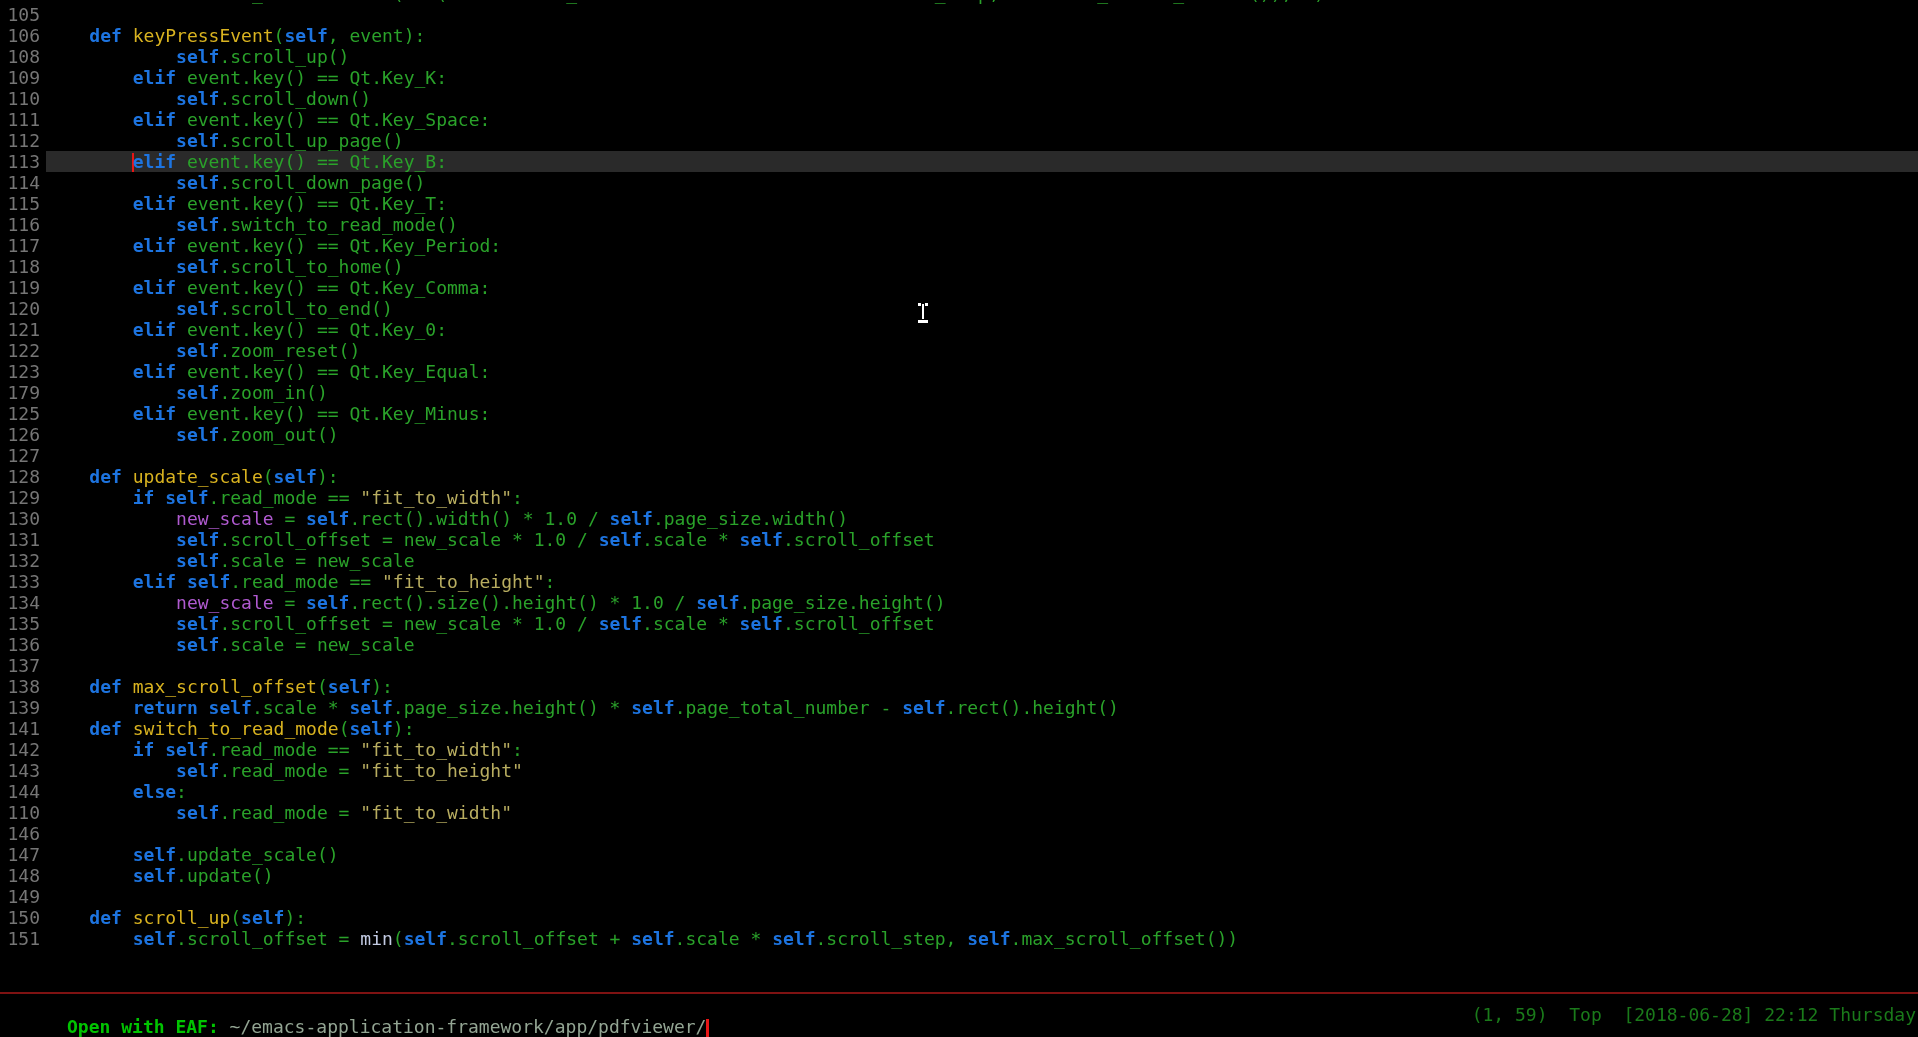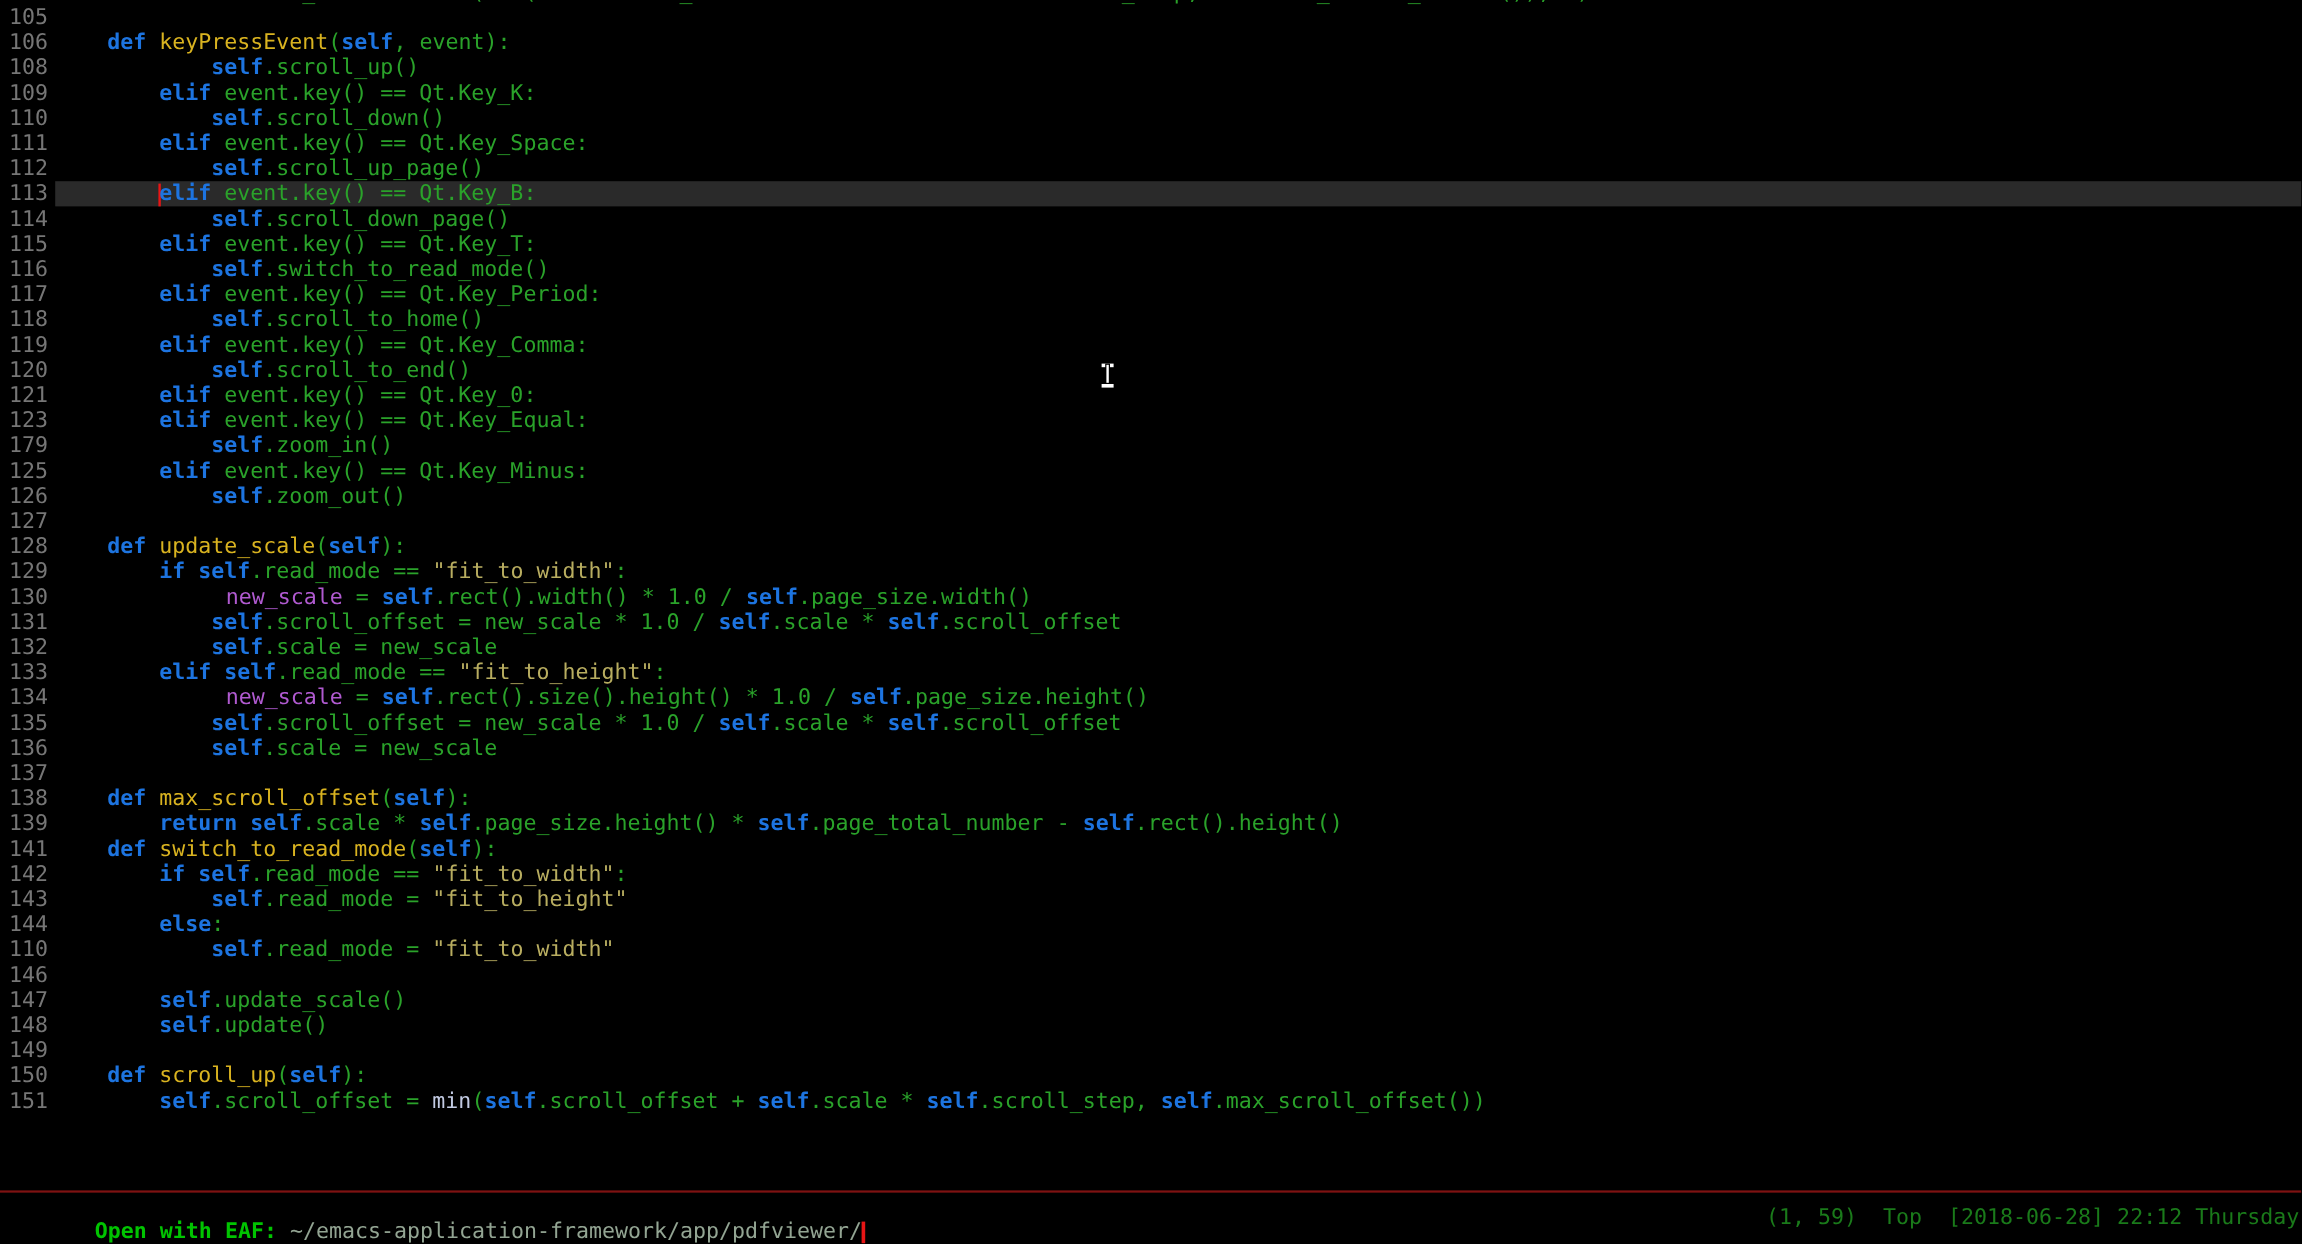--- a/index.html
+++ b/index.html
@@ -14,27 +14,27 @@
   body{font-family:"DejaVu Sans Mono","Liberation Mono",monospace;font-size:18px;}
   .screen{position:relative;width:1918px;height:1037px;background:var(--bg);overflow:hidden;}
   .code-area{position:absolute;left:0;top:-17px;width:100%;}
   .row{display:flex;height:21px;line-height:21px;white-space:pre;align-items:flex-end;}
   .gut{flex:0 0 46px;padding-right:6px;text-align:right;color:var(--linenum_gray);background:var(--bg);}
   .code{flex:1 1 auto;color:var(--fg_green);}
   .cur-line{background:var(--hl_line);}
   .tk-g{color:var(--fg_green);}
   .tk-k{color:var(--kw_blue);font-weight:bold;}
   .tk-f{color:var(--fn_gold);}
-  .tk-v{color:var(--var_purple);margin-left:12px;}
+  .tk-v{color:var(--var_purple);}
   .tk-s{color:var(--str_khaki);}
   .tk-b{color:var(--builtin_blue);}
   .caret{display:inline-block;width:2px;height:19px;margin:0 -1px;vertical-align:text-bottom;background:var(--cursor_red);}
   .divider{position:absolute;left:0;top:992px;width:100%;height:2px;background:var(--divider_red);}
   .minibuffer{position:absolute;left:0;top:994px;width:100%;height:43px;background:var(--bg);}
-  .mb-line{height:22px;line-height:22px;white-space:pre;padding-left:14px;}
+  .mb-line{height:22px;line-height:22px;white-space:pre;padding-left:2px;}
   .mb-prompt{color:var(--prompt_green);font-weight:bold;}
   .mb-path{color:var(--path_gray);}
   .mb-caret{display:inline-block;width:3px;height:18px;vertical-align:middle;background:var(--cursor_red);}
   .status{position:absolute;right:2px;bottom:12px;height:20px;line-height:20px;color:var(--status_green);white-space:pre;}
   
   .ibeam{position:absolute;left:917px;top:303px;width:12px;height:20px;}
   .ib-v{position:absolute;left:5px;top:1px;width:2px;height:18px;background:#fff;box-shadow:0 0 0 1px #000;}
   .ib-t{position:absolute;left:1px;top:0;width:10px;height:3px;background:#fff;box-shadow:0 0 0 1px #000;}
   .ib-b{position:absolute;left:1px;bottom:0;width:10px;height:3px;background:#fff;box-shadow:0 0 0 1px #000;}
 </style>
@@ -53,20 +53,21 @@
       <div class="row"><span class="gut">112</span><span class="code"><span class="tk-g">            </span><span class="tk-k">self</span><span class="tk-g">.scroll_up_page()</span></span></div>
       <div class="row"><span class="gut">113</span><span class="code cur-line"><span class="tk-g">        </span><span class="caret"></span><span class="tk-k">elif</span><span class="tk-g"> event.key() == Qt.Key_B:</span></span></div>
       <div class="row"><span class="gut">114</span><span class="code"><span class="tk-g">            </span><span class="tk-k">self</span><span class="tk-g">.scroll_down_page()</span></span></div>
       <div class="row"><span class="gut">115</span><span class="code"><span class="tk-g">        </span><span class="tk-k">elif</span><span class="tk-g"> event.key() == Qt.Key_T:</span></span></div>
       <div class="row"><span class="gut">116</span><span class="code"><span class="tk-g">            </span><span class="tk-k">self</span><span class="tk-g">.switch_to_read_mode()</span></span></div>
       <div class="row"><span class="gut">117</span><span class="code"><span class="tk-g">        </span><span class="tk-k">elif</span><span class="tk-g"> event.key() == Qt.Key_Period:</span></span></div>
       <div class="row"><span class="gut">118</span><span class="code"><span class="tk-g">            </span><span class="tk-k">self</span><span class="tk-g">.scroll_to_home()</span></span></div>
       <div class="row"><span class="gut">119</span><span class="code"><span class="tk-g">        </span><span class="tk-k">elif</span><span class="tk-g"> event.key() == Qt.Key_Comma:</span></span></div>
       <div class="row"><span class="gut">120</span><span class="code"><span class="tk-g">            </span><span class="tk-k">self</span><span class="tk-g">.scroll_to_end()</span></span></div>
       <div class="row"><span class="gut">121</span><span class="code"><span class="tk-g">        </span><span class="tk-k">elif</span><span class="tk-g"> event.key() == Qt.Key_0:</span></span></div>
+      <div class="row"><span class="gut">122</span><span class="code"><span class="tk-g">            </span><span class="tk-k">self</span><span class="tk-g">.zoom_reset()</span></span></div>
       <div class="row"><span class="gut">123</span><span class="code"><span class="tk-g">        </span><span class="tk-k">elif</span><span class="tk-g"> event.key() == Qt.Key_Equal:</span></span></div>
       <div class="row"><span class="gut">179</span><span class="code"><span class="tk-g">            </span><span class="tk-k">self</span><span class="tk-g">.zoom_in()</span></span></div>
       <div class="row"><span class="gut">125</span><span class="code"><span class="tk-g">        </span><span class="tk-k">elif</span><span class="tk-g"> event.key() == Qt.Key_Minus:</span></span></div>
       <div class="row"><span class="gut">126</span><span class="code"><span class="tk-g">            </span><span class="tk-k">self</span><span class="tk-g">.zoom_out()</span></span></div>
       <div class="row"><span class="gut">127</span><span class="code"></span></div>
       <div class="row"><span class="gut">128</span><span class="code"><span class="tk-g">    </span><span class="tk-k">def</span><span class="tk-g"> </span><span class="tk-f">update_scale</span><span class="tk-g">(</span><span class="tk-k">self</span><span class="tk-g">):</span></span></div>
       <div class="row"><span class="gut">129</span><span class="code"><span class="tk-g">        </span><span class="tk-k">if</span><span class="tk-g"> </span><span class="tk-k">self</span><span class="tk-g">.read_mode == </span><span class="tk-s">"fit_to_width"</span><span class="tk-g">:</span></span></div>
       <div class="row"><span class="gut">130</span><span class="code"><span class="tk-g">            </span><span class="tk-v">new_scale</span><span class="tk-g"> = </span><span class="tk-k">self</span><span class="tk-g">.rect().width() * 1.0 / </span><span class="tk-k">self</span><span class="tk-g">.page_size.width()</span></span></div>
       <div class="row"><span class="gut">131</span><span class="code"><span class="tk-g">            </span><span class="tk-k">self</span><span class="tk-g">.scroll_offset = new_scale * 1.0 / </span><span class="tk-k">self</span><span class="tk-g">.scale * </span><span class="tk-k">self</span><span class="tk-g">.scroll_offset</span></span></div>
       <div class="row"><span class="gut">132</span><span class="code"><span class="tk-g">            </span><span class="tk-k">self</span><span class="tk-g">.scale = new_scale</span></span></div>

